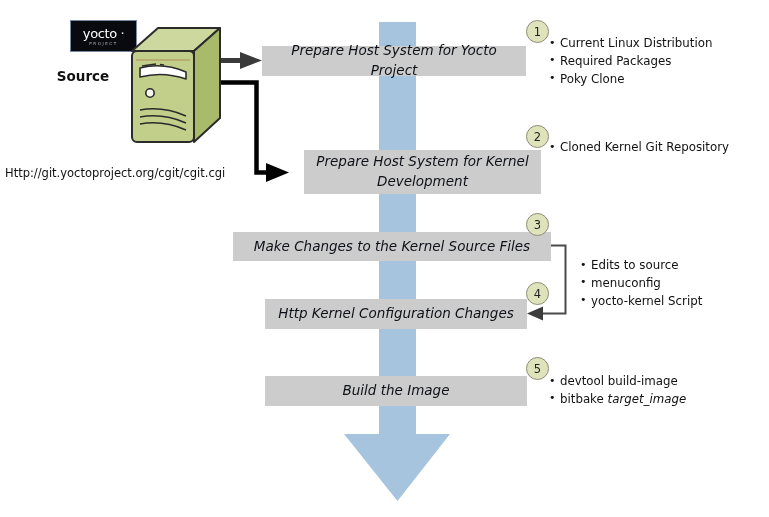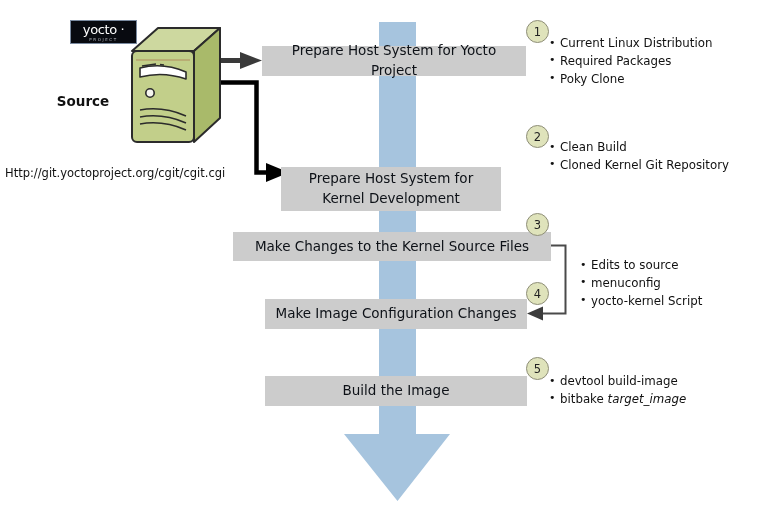--- a/index.html
+++ b/index.html
@@ -23,21 +23,21 @@
 
   
   #flow-arrow {
     left: 0; top: 0; width: 769px; height: 517px;
     pointer-events: none;
   }
 
   
   #yocto-logo {
     left: 70px; top: 20px;
-    width: 67px; height: 24px;
+    width: 67px; height: 32px;
     background: #080a10;
     border: 1px solid #7a8aa0;
     box-sizing: border-box;
     display: flex;
     flex-direction: column;
     align-items: center;
     justify-content: center;
     line-height: 1;
   }
   #yocto-logo .logo-main {
@@ -55,21 +55,20 @@
 
   
   #source-repositories-label {
     left: 28px; top: 66px;
     width: 110px;
     text-align: center;
     font-size: 13.5px;
     font-weight: bold;
     line-height: 1.55;
     color: #111111;
-    margin-top: 25px;
   }
   #repo-url {
     left: 5px; top: 142px;
     font-size: 11.5px;
     color: #111111;
     white-space: nowrap;
     margin-top: 24px;
   }
 
   
@@ -83,24 +82,25 @@
     background: #cccccc;
     color: #0d1117;
     font-size: 13.5px;
     display: flex;
     align-items: center;
     justify-content: center;
     text-align: center;
     line-height: 1.45;
     box-sizing: border-box;
     padding: 3px 8px;
+    font-style: italic;
   }
 
   #box-1 { left: 262px; top: 46px;  width: 264px; height: 30px; }
-  #box-2 { left: 281px; top: 150px; width: 220px; height: 44px; margin-top: 17px; }
+  #box-2 { left: 304px; top: 150px; width: 237px; height: 44px; }
   #box-3 { left: 233px; top: 232px; width: 318px; height: 29px; }
   #box-4 { left: 265px; top: 299px; width: 262px; height: 30px; }
   #box-5 { left: 265px; top: 376px; width: 262px; height: 30px; }
 
   
   .step-badge {
     width: 23px; height: 23px;
     border-radius: 50%;
     background: #dfe3bb;
     border: 1.4px solid #8e8e78;
@@ -198,38 +198,37 @@
     <path d="M10 91 Q33 87 56 97" fill="none" stroke="#2b2b2b" stroke-width="1.5"></path>
     <path d="M10 98 Q33 94 56 104" fill="none" stroke="#2b2b2b" stroke-width="1.5"></path>
   </svg>
 
   <div class="abs process-box" id="box-1">Prepare Host System for Yocto Project</div>
 
   <div class="abs process-box" id="box-2">Prepare Host System for Kernel Development</div>
 
   <div class="abs process-box" id="box-3">Make Changes to the Kernel Source Files</div>
 
-  <div class="abs process-box" id="box-4">Make Image Configuration Changes</div>
+  <div class="abs process-box" id="box-4">Http Kernel Configuration Changes</div>
 
   <div class="abs process-box" id="box-5">Build the Image</div>
 
   <div class="abs step-badge" id="badge-1">1</div>
   <div class="abs step-badge" id="badge-2">2</div>
   <div class="abs step-badge" id="badge-3">3</div>
   <div class="abs step-badge" id="badge-4">4</div>
   <div class="abs step-badge" id="badge-5">5</div>
 
   <ul class="abs note-list" id="notes-1">
     <li>Current Linux Distribution</li>
     <li>Required Packages</li>
     <li>Poky Clone</li>
   </ul>
 
   <ul class="abs note-list" id="notes-2">
-    <li>Clean Build</li>
     <li>Cloned Kernel Git Repository</li>
   </ul>
 
   <ul class="abs note-list" id="notes-3">
     <li>Edits to source</li>
     <li>menuconfig</li>
     <li>yocto-kernel Script</li>
   </ul>
 
   <ul class="abs note-list" id="notes-5">

